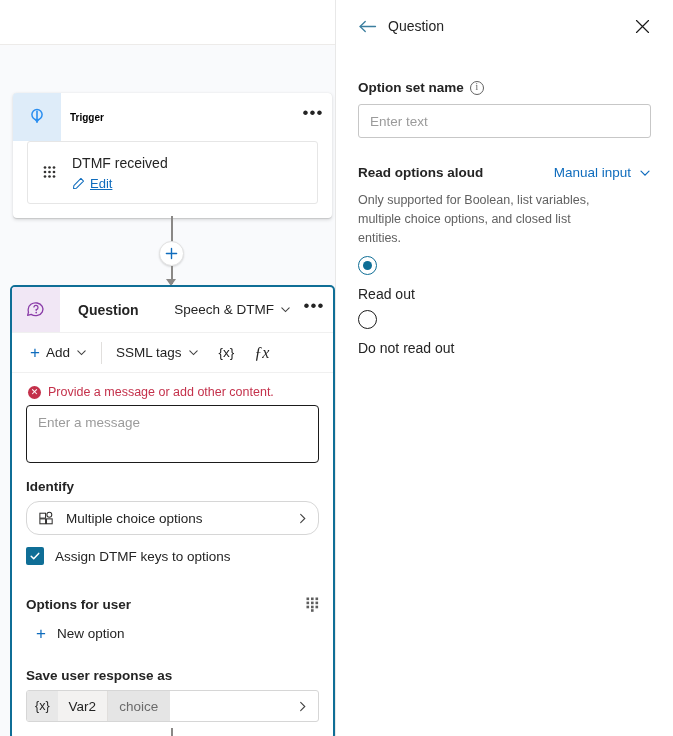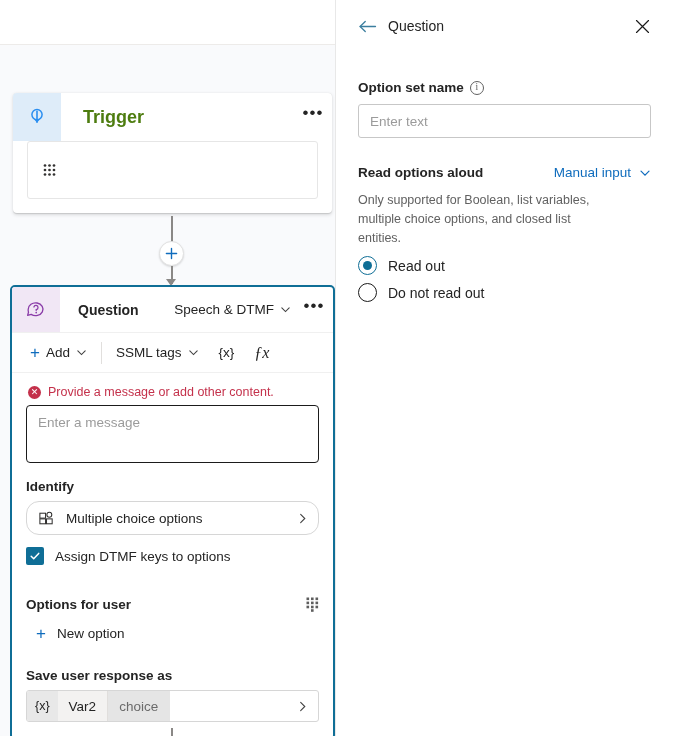--- a/index.html
+++ b/index.html
@@ -35,22 +35,22 @@
     box-shadow: 0 1.6px 3.6px rgba(0,0,0,.13), 0 0.3px 0.9px rgba(0,0,0,.11);
   }
   .trigger-head { display: flex; align-items: stretch; height: 48px; }
   .trigger-iconbox {
     width: 48px; background: #deecf9;
     display: flex; align-items: center; justify-content: center;
     border-top-left-radius: 4px;
   }
   .trigger-title {
     flex: 1; display: flex; align-items: center;
-    padding-left: 22px;
-    font-size: 18px; font-weight: 700; color: #4d7c0f;
+    padding-left: 9px;
+    font-size: 10px; font-weight: 700; color: #000000;
   }
   .ellipsis-btn {
     width: 38px; display: flex; align-items: center; justify-content: center;
     color: #242424; font-size: 17px; letter-spacing: 1px; line-height: 8px;
     padding-bottom: 8px;
   }
   .trigger-body { padding: 0 14px 14px 14px; }
   .trigger-card {
     border: 1px solid #e6e6e6; border-radius: 3px;
     background: #fff; display: flex; padding: 12px 10px 12px 10px;
@@ -227,21 +227,21 @@
   }
   .read-title { font-size: 13.5px; font-weight: 700; color: #242424; flex: 1; }
   .manual-input {
     display: flex; align-items: center; gap: 8px;
     font-size: 13.5px; color: #0f6cbd; cursor: pointer;
   }
   .helper {
     padding: 11px 22px 0 22px; font-size: 12.5px; color: #616161; line-height: 19px;
     max-width: 300px;
   }
-  .radio-row { display: flex; align-items: center; gap: 11px; padding: 8px 22px 0 22px; }
+  .radio-row { display: flex; align-items: flex-start; gap: 11px; padding: 8px 22px 0 22px; flex-direction: column; }
   .radio-outer {
     width: 19px; height: 19px; border-radius: 50%;
     border: 1.6px solid #1b1b1b; display: flex; align-items: center; justify-content: center;
     flex-shrink: 0;
   }
   .radio-outer.sel { border-color: #0f6e96; }
   .radio-dot { width: 9px; height: 9px; border-radius: 50%; background: #0f6e96; }
   .radio-label { font-size: 14px; color: #242424; }
 
   svg { display: block; }
@@ -276,20 +276,31 @@
                   <circle cx="11" cy="2.5" r="1.35"></circle>
                 <circle cx="2" cy="7" r="1.35"></circle>
                   <circle cx="6.5" cy="7" r="1.35"></circle>
                   <circle cx="11" cy="7" r="1.35"></circle>
                 <circle cx="2" cy="11.5" r="1.35"></circle>
                   <circle cx="6.5" cy="11.5" r="1.35"></circle>
                   <circle cx="11" cy="11.5" r="1.35"></circle>
               </g>
             </svg>
           </div>
+          <div class="trigger-card-text">
+            <div class="trigger-card-title">DTMF received</div>
+            <div class="edit-row">
+              <span>
+                <svg width="13" height="13" viewBox="0 0 14 14">
+                  <path d="M9.6 1.6 L12.4 4.4 L4.8 12 L1.6 12.4 L2 9.2 Z" fill="none" stroke="#0f6cbd" stroke-width="1.1" stroke-linejoin="round"></path>
+                </svg>
+              </span>
+              <span class="edit-link">Edit</span>
+            </div>
+          </div>
         </div>
       </div>
     </div>
 
     <div class="conn-line-a"></div>
     <div class="plus-circle">
       <svg width="13" height="13" viewBox="0 0 14 14">
         <path d="M7 1.5 V12.5 M1.5 7 H12.5" stroke="#0f6cbd" stroke-width="1.5" stroke-linecap="round"></path>
       </svg>
     </div>

